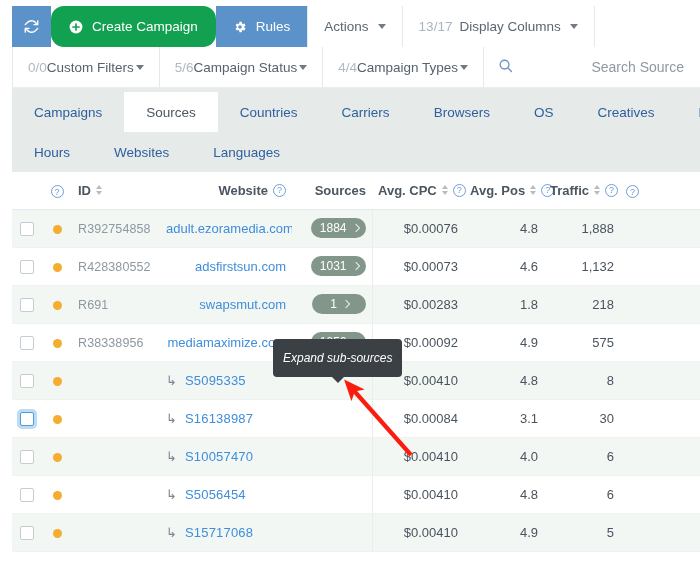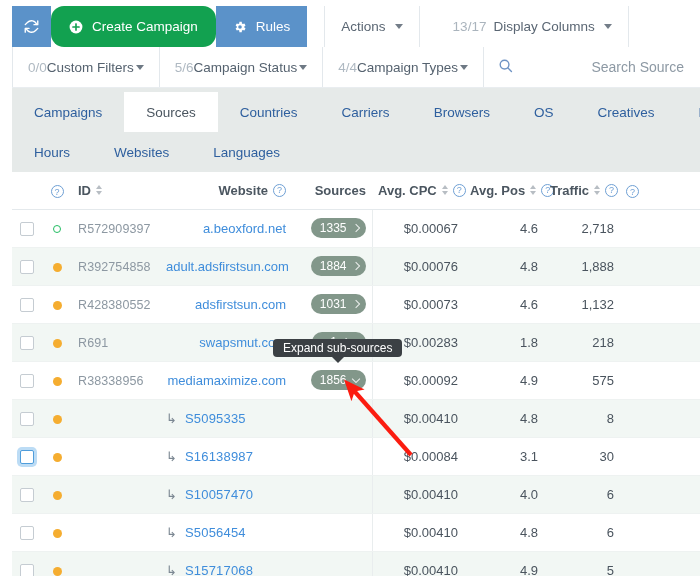--- a/index.html
+++ b/index.html
@@ -46,21 +46,20 @@
   .tb-plain {
     display: flex; align-items: center;
     gap: 7px;
     padding: 0 16px;
     color: #5a6673;
     font-size: 13.5px;
     cursor: pointer;
     user-select: none;
     white-space: nowrap;
     border-right: 1px solid #e3e8ec;
-    margin-left: 17px;
   }
   .tb-plain .cnt { color: #aab4bd; }
   .caret {
     width: 0; height: 0;
     border-left: 4.5px solid transparent;
     border-right: 4.5px solid transparent;
     border-top: 5px solid currentColor;
     margin-left: 2px;
     opacity: .85;
   }
@@ -253,25 +252,26 @@
   .badge .chev.right { transform: rotate(-45deg); margin-left: 3px; }
   .badge .chev.down  { transform: rotate(45deg); margin-left: 3px; margin-top:-3px; }
 
   
   .tooltip {
     position: absolute;
     left: 273px; top: 339px;
     background: #3b4044;
     color: #ffffff;
     font-size: 12px;
-    padding: 2px 10px;
+    padding: 12px 10px;
     border-radius: 4px;
     white-space: nowrap;
     z-index: 40;
     pointer-events: none;
+    font-style: italic;
   }
   .tooltip:after {
     content: "";
     position: absolute;
     left: 50%; bottom: -6px;
     margin-left: -6px;
     border-left: 6px solid transparent;
     border-right: 6px solid transparent;
     border-top: 6px solid #3b4044;
   }
@@ -474,39 +474,25 @@
                 </span>
               <span class="qmark">?</span>
             </span>
           </th>
           <th class="ta-l">
             <span class="qmark">?</span>
           </th>
         </tr>
       </thead>
       <tbody id="tbody">
-          <tr class="">
-            <td class="ta-c"><span class="chk"></span></td>
-            <td class="ta-c"><span class="dot green-o"></span></td>
-            <td class="ta-l"><span class="idtxt">R572909397</span></td>
-            <td class="ta-r"><span class="sitelink">a.beoxford.net</span></td>
-            <td class="ta-r"><span class="badge">
-                <span>1335</span>
-                <span class="chev right"></span>
-              </span></td>
-            <td class="ta-r sep">$0.00067</td>
-            <td class="ta-r">4.6</td>
-            <td class="ta-r">2,718</td>
-            <td></td>
-          </tr>
           <tr class="alt">
             <td class="ta-c"><span class="chk"></span></td>
             <td class="ta-c"><span class="dot orange"></span></td>
             <td class="ta-l"><span class="idtxt">R392754858</span></td>
-            <td class="ta-r"><span class="sitelink">adult.adsfirstsun.com</span></td>
+            <td class="ta-r"><span class="sitelink">adult.ezoramedia.com</span></td>
             <td class="ta-r"><span class="badge">
                 <span>1884</span>
                 <span class="chev right"></span>
               </span></td>
             <td class="ta-r sep">$0.00076</td>
             <td class="ta-r">4.8</td>
             <td class="ta-r">1,888</td>
             <td></td>
           </tr>
           <tr class="">

